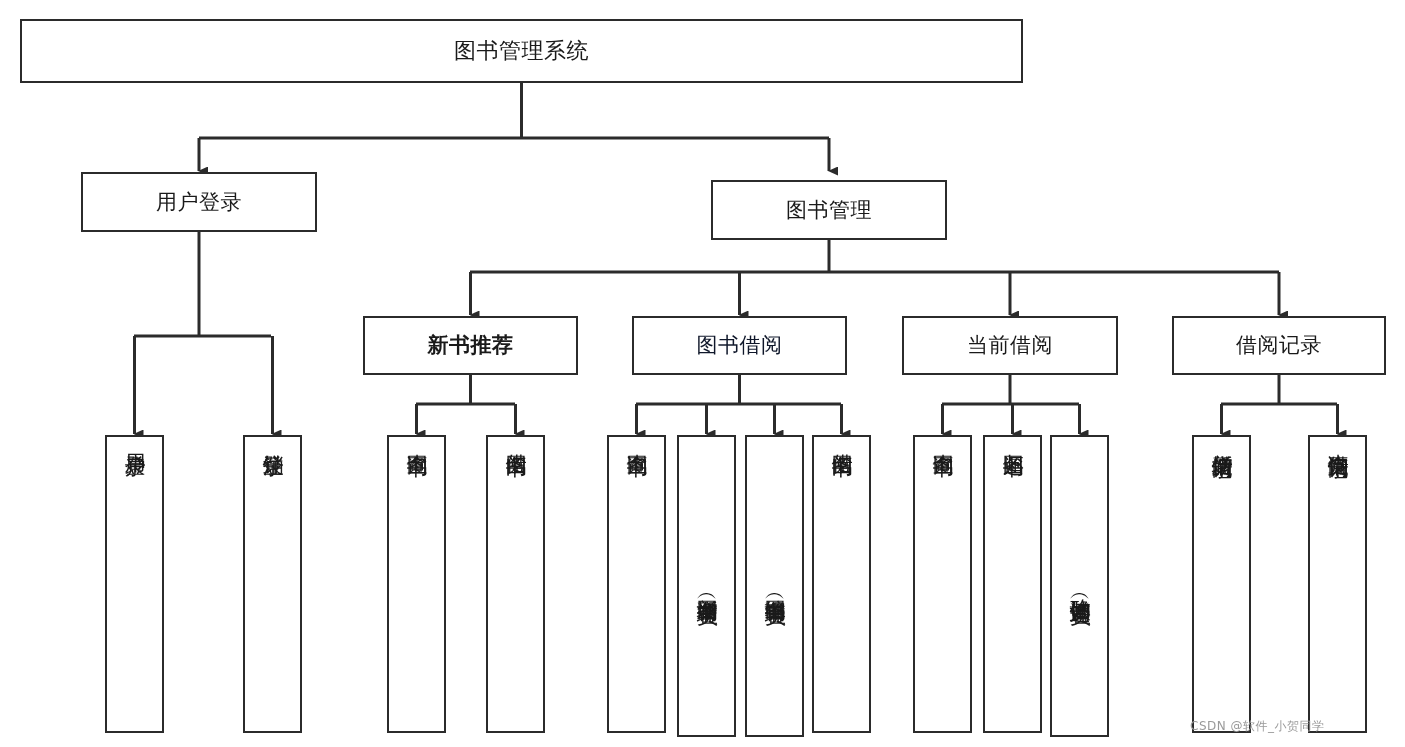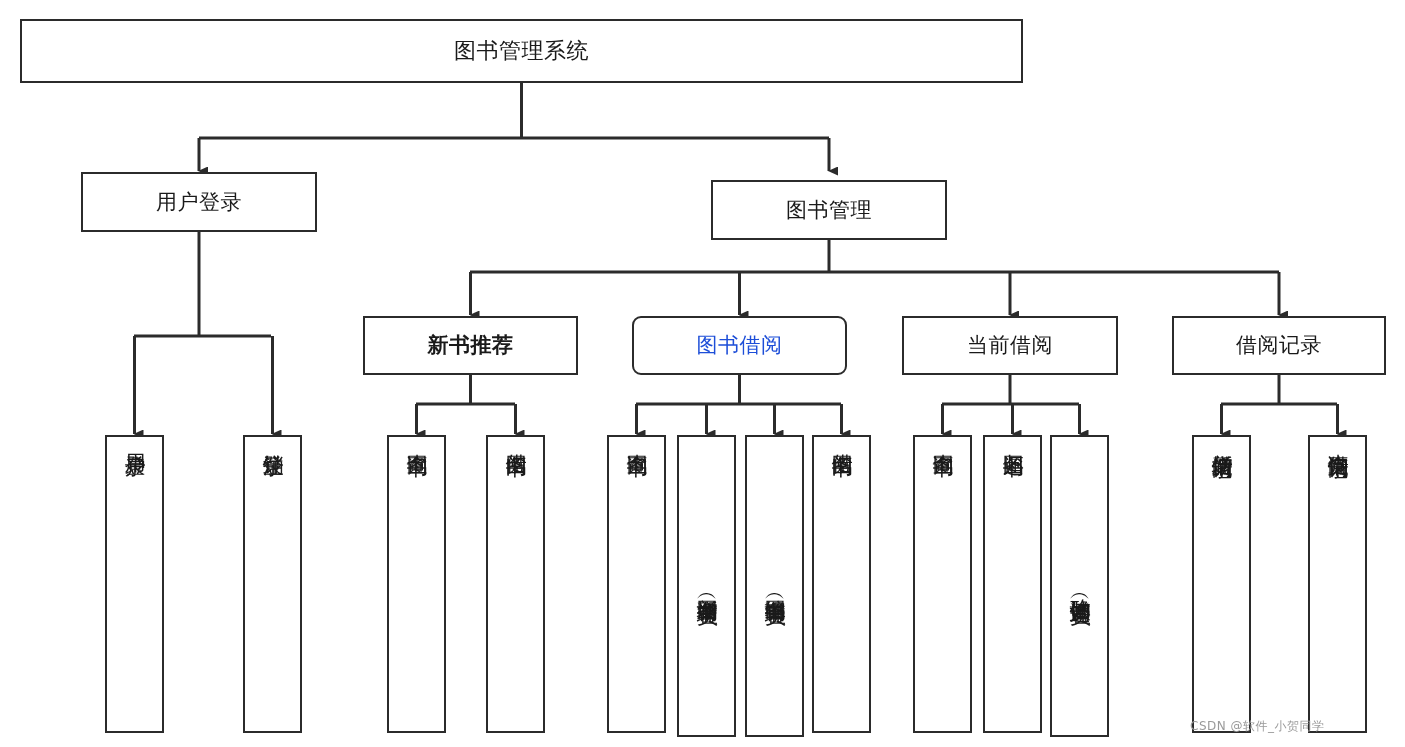--- a/index.html
+++ b/index.html
@@ -131,21 +131,21 @@
   <div class="node horiz" style="left: 81px; top: 172px; width: 236px; height: 60px; border-color: rgb(43, 43, 43); background: rgb(255, 255, 255); color: rgb(26, 26, 26);">
     <span class="node-label">用户登录</span>
   </div>
   <div class="node horiz" style="left: 711px; top: 172px; width: 236px; height: 60px; border-color: rgb(43, 43, 43); background: rgb(255, 255, 255); color: rgb(26, 26, 26); margin-top: 8px;">
     <span class="node-label">图书管理</span>
   </div>
 
   <div class="node horiz" style="left: 363px; top: 316px; width: 215px; height: 59px; border-color: rgb(43, 43, 43); background: rgb(255, 255, 255); color: rgb(26, 26, 26); font-weight: bold;">
     <span class="node-label">新书推荐</span>
   </div>
-  <div class="node horiz" style="left: 632px; top: 316px; width: 215px; height: 59px; border-color: rgb(43, 43, 43); background: rgb(255, 255, 255); color: #1d4ed8; border-radius: 9px;">
+  <div class="node horiz" style="left: 632px; top: 316px; width: 215px; height: 59px; border-color: rgb(43, 43, 43); background: rgb(255, 255, 255); color: #0f172a;">
     <span class="node-label">图书借阅</span>
   </div>
   <div class="node horiz" style="left: 1172px; top: 316px; width: 214px; height: 59px; border-color: rgb(43, 43, 43); background: rgb(255, 255, 255); color: rgb(26, 26, 26);">
     <span class="node-label">借阅记录</span>
   </div>
   <div class="node horiz" style="left: 902px; top: 316px; width: 216px; height: 59px; border-color: rgb(43, 43, 43); background: rgb(255, 255, 255); color: rgb(26, 26, 26);">
     <span class="node-label">当前借阅</span>
   </div>
 
   <div class="node vert" style="left: 105px; top: 435px; width: 59px; height: 298px; border-color: rgb(43, 43, 43); background: rgb(255, 255, 255); color: rgb(26, 26, 26);">

